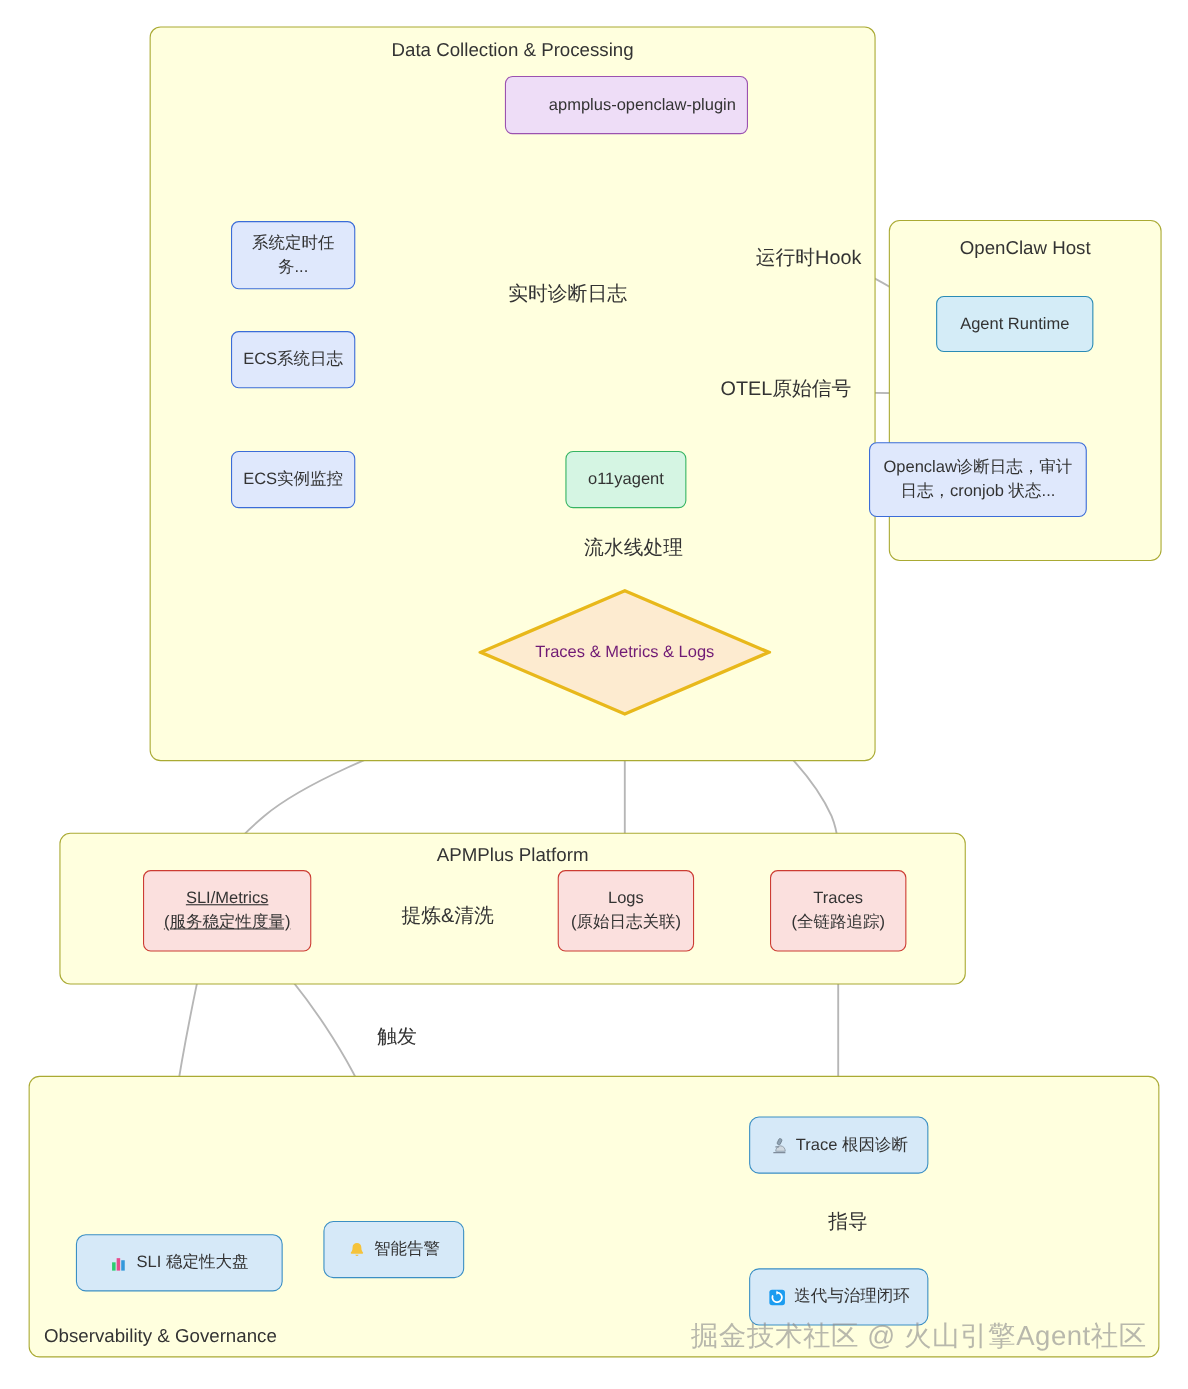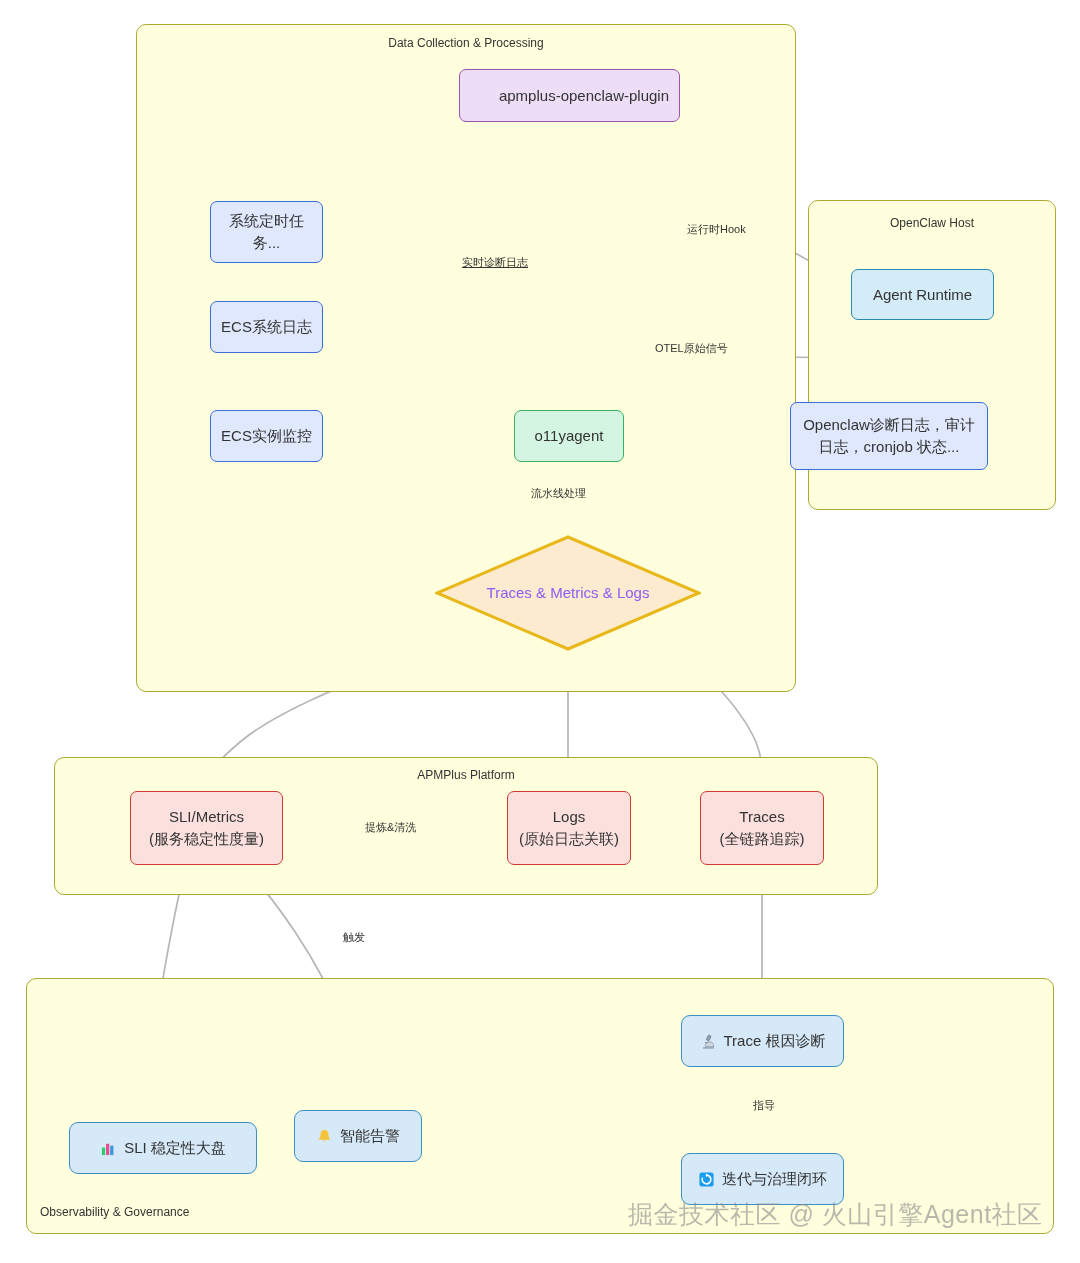--- a/index.html
+++ b/index.html
@@ -17,21 +17,21 @@
   
   .subgraph{
     position:absolute;
     background:#ffffde;
     border:1.4px solid #aaaa33;
     border-radius:10px;
     box-sizing:border-box;
   }
   .sg-title{
     position:absolute;
-    font-size:12px;
+    font-size:17px;
     color:#333333;
     white-space:nowrap;
   }
   
   .node{
     position:absolute;
     box-sizing:border-box;
     display:flex;
     align-items:center;
     justify-content:center;
@@ -57,28 +57,28 @@
     position:absolute; inset:0;
   }
   .diamond-label{
     position:absolute;
     inset:0;
     display:flex;
     align-items:center;
     justify-content:center;
     text-align:right;
     font-size:15px;
-    color:#8b5cf6;
+    color:#701a75;
     line-height:1.45;
     pointer-events:none;
   }
   
   .elabel{
     position:absolute;
-    font-size:11px;
+    font-size:18px;
     color:#333333;
     background:transparent;
     white-space:nowrap;
   }
   
   #edges{
     position:absolute;
     left:0; top:0;
     width:1080px; height:1263px;
     pointer-events:none;
@@ -183,21 +183,21 @@
     <span>Openclaw诊断日志，审计日志，cronjob 状态...</span>
   </div>
 
   <div class="diamond-wrap" style="left:435px; top:535px; width:266px; height:116px;">
     <svg class="diamond-shape" viewBox="0 0 266 116" preserveAspectRatio="none">
       <polygon points="133,2 264,58 133,114 2,58" fill="#fdebd0" stroke="#e8b81b" stroke-width="3"></polygon>
     </svg>
     <div class="diamond-label">Traces &amp; Metrics &amp; Logs</div>
   </div>
 
-  <div class="node n-red" style="left:130px; top:791px; width:153px; height:74px; flex-direction:column;">
+  <div class="node n-red" style="left:130px; top:791px; width:153px; height:74px; flex-direction:column;text-decoration:underline;">
     <span>SLI/Metrics</span>
     <span class="sub">(服务稳定性度量)</span>
   </div>
 
   <div class="node n-red" style="left:507px; top:791px; width:124px; height:74px; flex-direction:column;">
     <span>Logs</span>
     <span class="sub">(原始日志关联)</span>
   </div>
 
   <div class="node n-red" style="left:700px; top:791px; width:124px; height:74px; flex-direction:column;">
@@ -250,21 +250,21 @@
         <svg viewBox="0 0 18 18" width="17" height="17">
           <rect x="1.5" y="1.5" width="15" height="15" rx="2.6" fill="#1b9cf0"></rect>
           <path d="M9 4.4a4.6 4.6 0 1 1-4.4 3.2" fill="none" stroke="#ffffff" stroke-width="1.7" stroke-linecap="round"></path>
           <path d="M8.4 2.4l2.1 2.1-2.1 2.1z" fill="#ffffff"></path>
         </svg>
       </span>
       <span>迭代与治理闭环</span>
     </span>
   </div>
 
-  <div class="elabel" style="left:462px; top:255px;text-decoration:underline;">实时诊断日志</div>
+  <div class="elabel" style="left:462px; top:255px;">实时诊断日志</div>
 
   <div class="elabel" style="left:687px; top:222px;">运行时Hook</div>
 
   <div class="elabel" style="left:655px; top:341px;">OTEL原始信号</div>
 
   <div class="elabel" style="left:531px; top:486px;">流水线处理</div>
 
   <div class="elabel" style="left:360px; top:820px; background:#ffffde; padding:0 5px;">提炼&amp;清洗</div>
 
   <div class="elabel" style="left:343px; top:930px;">触发</div>

